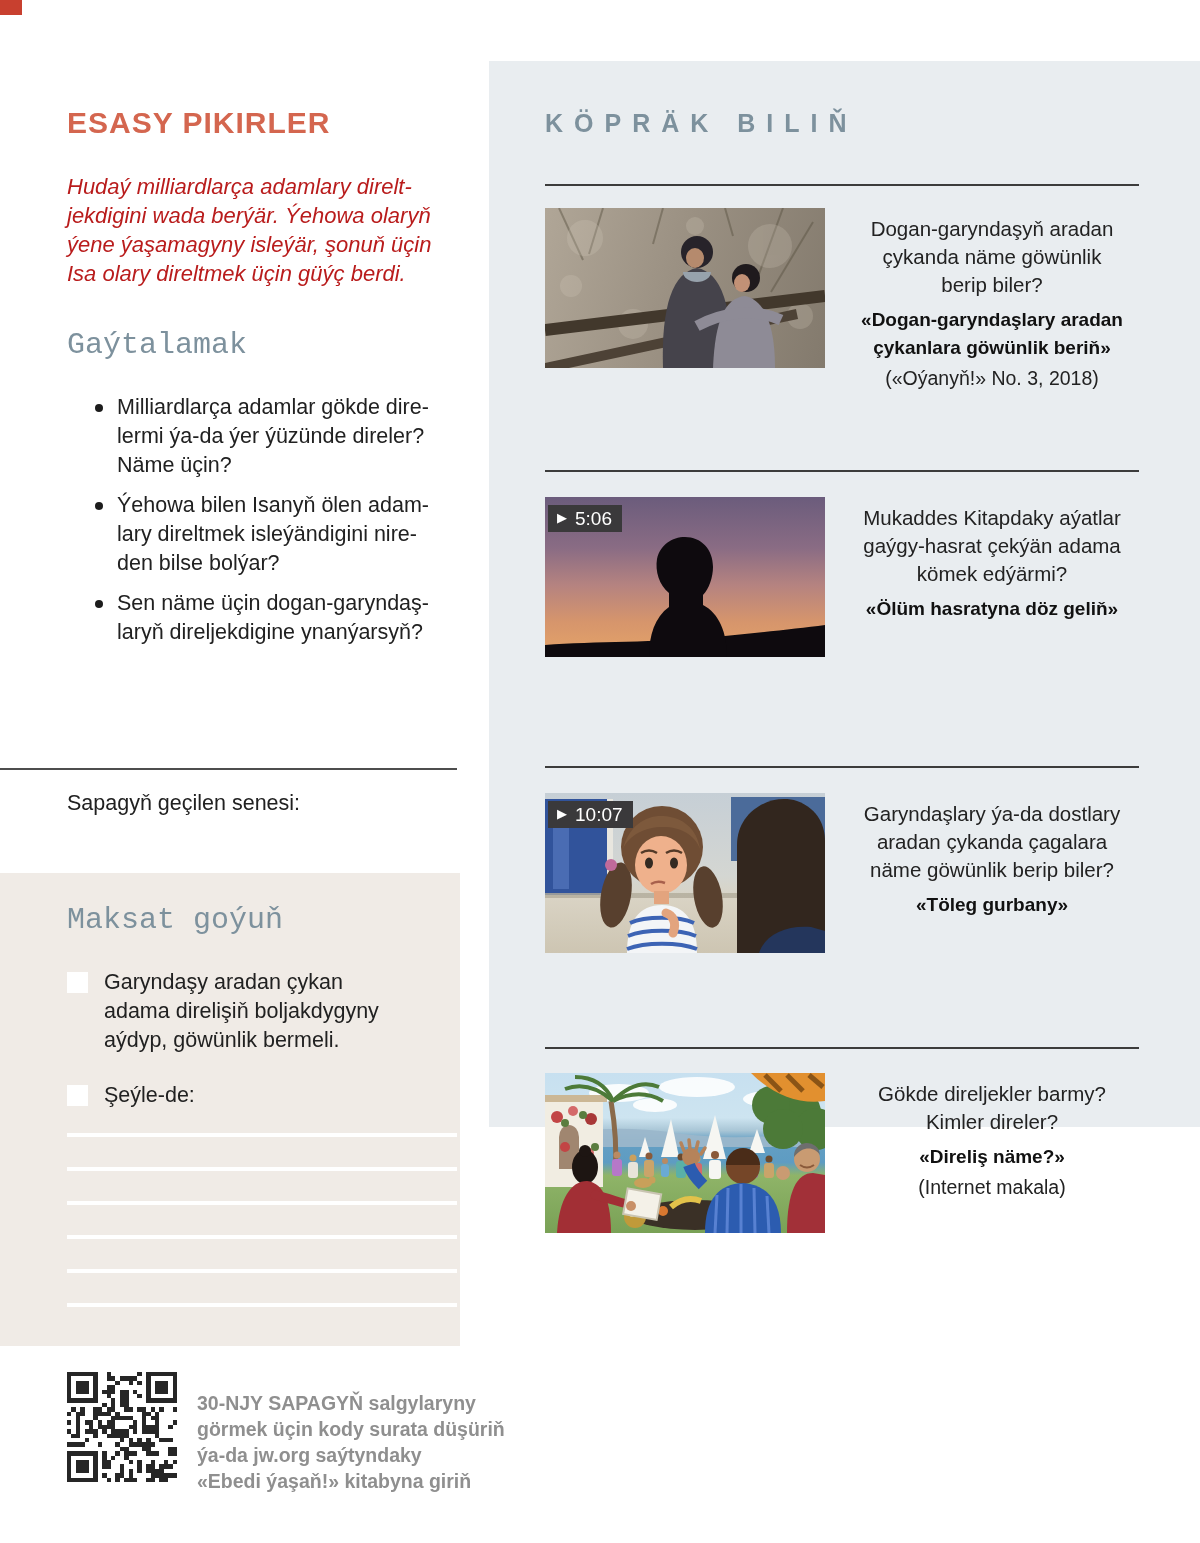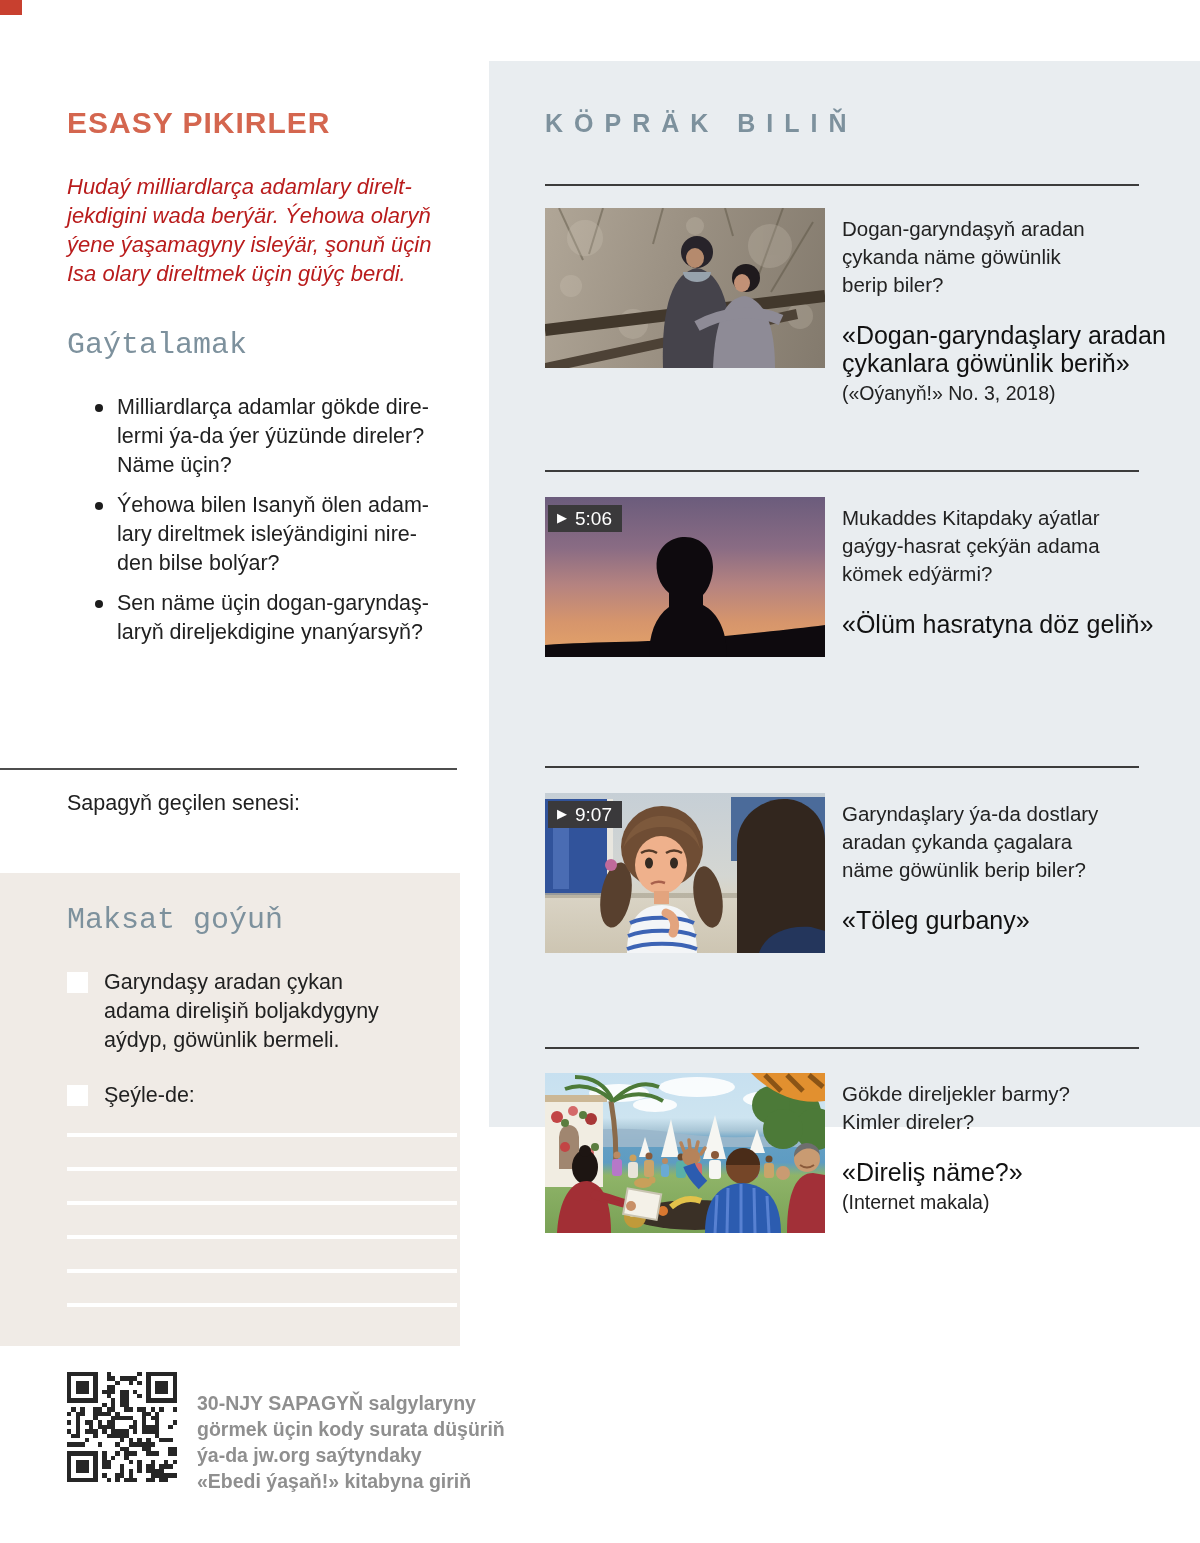--- a/index.html
+++ b/index.html
@@ -32,40 +32,40 @@
   .gi-1{top:95px;}
   .gi-2{top:208px;}
   .wline{position:absolute;left:67px;width:390px;height:4px;background:#ffffff;}
 
   
   .qr{position:absolute;left:67px;top:1372px;width:110px;height:110px;}
   .qr-caption{position:absolute;left:197px;top:1390px;font-size:19.5px;line-height:26px;
               font-weight:bold;color:#8f8f8f;}
 
   
-  .panel{position:absolute;left:489px;top:61px;width:711px;height:1066px;background:#e9edf0;}
+  .panel{position:absolute;left:489px;top:61px;width:711px;height:1066px;background:#e9edf0;text-align:center;}
   .panel-title{position:absolute;left:56px;top:48px;font-size:25px;font-weight:bold;
                letter-spacing:11px;color:#7d919d;}
   .sep{position:absolute;left:56px;width:594px;height:2px;background:#3c3c3c;}
   .sep-1{top:123px;} .sep-2{top:409px;} .sep-3{top:705px;} .sep-4{top:986px;}
 
   .item{position:absolute;left:56px;width:594px;}
   .it-1{top:147px;} .it-2{top:436px;} .it-3{top:732px;} .it-4{top:1012px;}
   .thumb{position:absolute;left:0;top:0;width:280px;height:160px;overflow:hidden;}
   .thumb svg{position:absolute;left:0;top:0;display:block;}
   .t1{background:linear-gradient(105deg,#b0a697 0%,#9b9183 45%,#837a6d 100%);}
   .t2{background:linear-gradient(180deg,#6b5c7c 0%,#8a6c84 32%,#b58380 55%,#d6956c 78%,#e5a468 100%);}
   .t3{background:linear-gradient(180deg,#c6cfd6 0%,#d4d6d2 52%,#d9d3c4 66%,#cdc5b2 100%);}
   .t4{background:linear-gradient(180deg,#c7e0f0 0%,#cde4f0 28%,#a9c6d6 36%,#649fc4 42%,#5e9cc2 56%,#8fb468 64%,#79a156 100%);}
   .badge{position:absolute;left:3px;top:8px;height:27px;background:#3a393b;color:#ffffff;
          display:flex;align-items:center;padding:0 10px 0 9px;font-size:19px;}
   .badge .play{font-size:13px;margin-right:8px;transform:translateY(-1px);}
   .itext{position:absolute;left:297px;top:7px;width:300px;}
   .q{font-size:20.5px;line-height:28px;color:#222;}
-  .ref{margin-top:22px;font-size:25px;line-height:28px;font-weight:normal;color:#111;}
+  .ref{margin-top:7px;font-size:19px;line-height:28px;font-weight:bold;color:#111;}
   .src{margin-top:3px;font-size:19.5px;line-height:26px;color:#222;}
 </style>
 </head>
 <body>
 
 <div class="page">
 
   <div class="corner"></div>
 
   <div class="kicker">ESASY PIKIRLER</div>
@@ -410,21 +410,21 @@
           <path d="M82,160 C82,128 94,112 117,112 C140,112 152,128 152,160 Z" fill="#f3f5f7"></path>
           <path d="M85,130 C100,123 134,123 149,130" stroke="#3c63b4" stroke-width="4" fill="none"></path>
           <path d="M83,143 C100,136 134,136 151,143" stroke="#3c63b4" stroke-width="4" fill="none"></path>
           <path d="M82,156 C100,149 134,149 152,156" stroke="#3c63b4" stroke-width="4" fill="none"></path>
           <path d="M128,140 C132,130 128,122 121,120" stroke="#e3a47e" stroke-width="9" fill="none" stroke-linecap="round"></path>
           <path d="M192,160 L192,52 C192,18 226,0 252,8 C274,16 280,34 280,48 L280,160 Z" fill="#32261e"></path>
           <path d="M214,160 C220,142 240,132 266,134 L280,138 L280,160 Z" fill="#24365c"></path>
         </svg>
         <div class="badge">
           <span class="play">▶</span>
-          <span>9:07</span>
+          <span>10:07</span>
         </div>
       </div>
       <div class="itext">
         <div class="q pre">Garyndaşlary ýa-da dostlary
 aradan çykanda çagalara
 näme göwünlik berip biler?</div>
         <div class="ref pre">«Töleg gurbany»</div>
       </div>
     </div>
 

